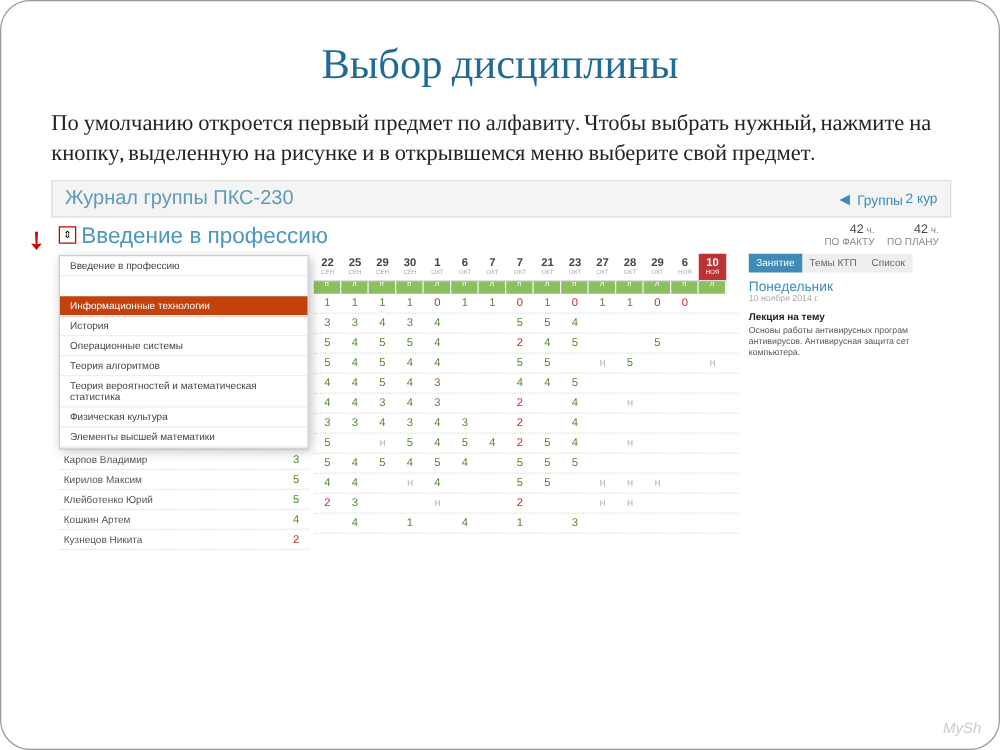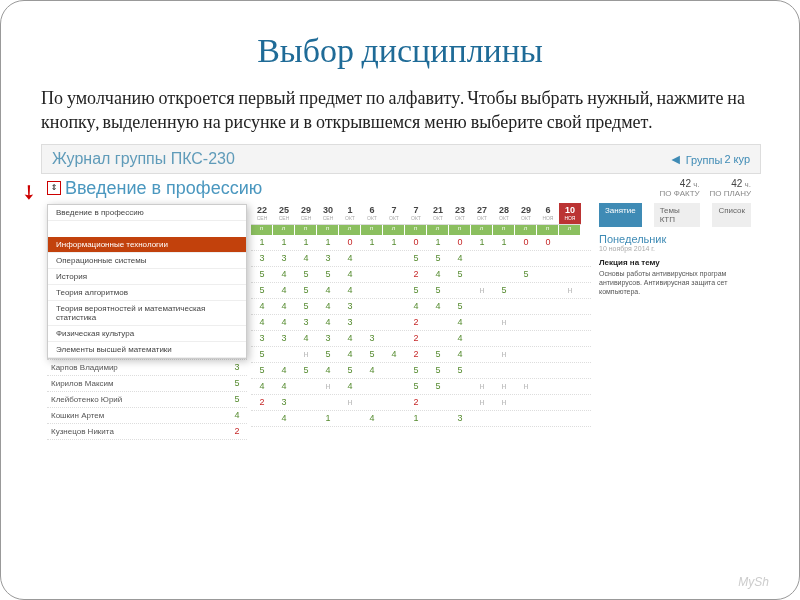--- a/index.html
+++ b/index.html
@@ -35,29 +35,29 @@
   .data-cell.red { color: #c62828; }
   .data-cell.grey { color: #bbb; }
   .student-list { position: absolute; left: 6px; top: 200px; width: 200px; }
   .student-row { height: 16px; font-size: 8px; color: #555; padding-left: 4px; border-bottom: 1px dotted #ddd; display: flex; align-items: center; justify-content: space-between; }
   .student-mark { width: 20px; text-align: center; color: #558b2f; font-size: 9px; }
   .student-mark.red { color: #c62828; }
   .hours { display: flex; gap: 10px; font-size: 8px; color: #888; margin-left: auto; margin-right: 10px; }
   .hours .val { color: #444; font-size: 10px; }
   .hours-block { text-align: right; }
   .side-panel { width: 160px; padding-left: 8px; }
-  .tabs { display: flex; gap: 12px; }
+  .tabs { display: flex; gap: 0; }
   .tab { font-size: 8px; padding: 3px 6px; background: #eee; color: #666; cursor: pointer; }
   .tab.active { background: #3f8bb5; color: #fff; }
   .panel-body { padding-top: 6px; }
   .panel-day { color: #3f8bb5; font-size: 11px; }
   .panel-date { color: #aaa; font-size: 7px; margin-bottom: 6px; }
   .panel-topic { font-size: 8px; font-weight: bold; color: #222; margin-bottom: 2px; }
   .panel-desc { font-size: 7px; color: #555; line-height: 1.3; }
-  .watermark { position: absolute; right: 30px; bottom: 10px; font-size: 12px; color: #ccc; font-style: italic; }
+  .watermark { position: absolute; right: 14px; bottom: 10px; font-size: 12px; color: #ccc; font-style: italic; }
 </style>
 </head>
 <body>
 
 <div class="slide">
   <h1 class="title">Выбор дисциплины</h1>
   <p class="intro">По умолчанию откроется первый предмет по алфавиту. Чтобы выбрать нужный, нажмите на кнопку, выделенную на рисунке и в открывшемся меню выберите свой предмет.</p>
 
   <div class="app">
     <div class="arrow-pointer">➘</div>
@@ -75,22 +75,22 @@
       <span class="subject-name">Введение в профессию</span>
       <div class="hours">
         <div class="hours-block"><span class="val">42</span> <span>ч.</span><br><span>ПО ФАКТУ</span></div>
         <div class="hours-block"><span class="val">42</span> <span>ч.</span><br><span>ПО ПЛАНУ</span></div>
       </div>
     </div>
 
     <div class="dropdown" id="dropdown">
         <div class="dropdown-item">Введение в профессию</div>
         <div class="dropdown-item selected">Информационные технологии</div>
+        <div class="dropdown-item">История</div>
         <div class="dropdown-item">Операционные системы</div>
-        <div class="dropdown-item">История</div>
         <div class="dropdown-item">Теория алгоритмов</div>
         <div class="dropdown-item">Теория вероятностей и математическая статистика</div>
         <div class="dropdown-item">Физическая культура</div>
         <div class="dropdown-item">Элементы высшей математики</div>
       </div>
 
     <div class="main-row">
       <div class="grid-area">
         <div class="grid-table">
           <div class="date-header" id="date-header">

